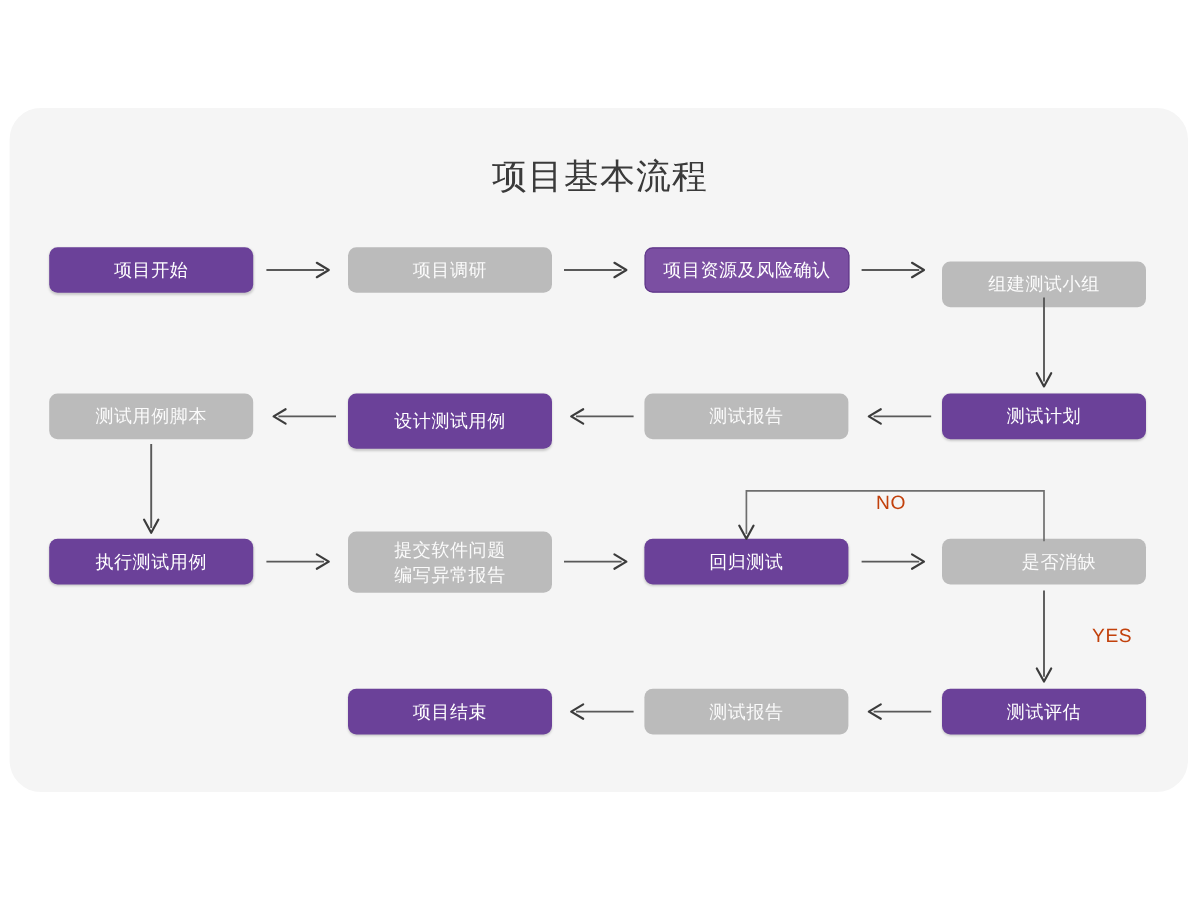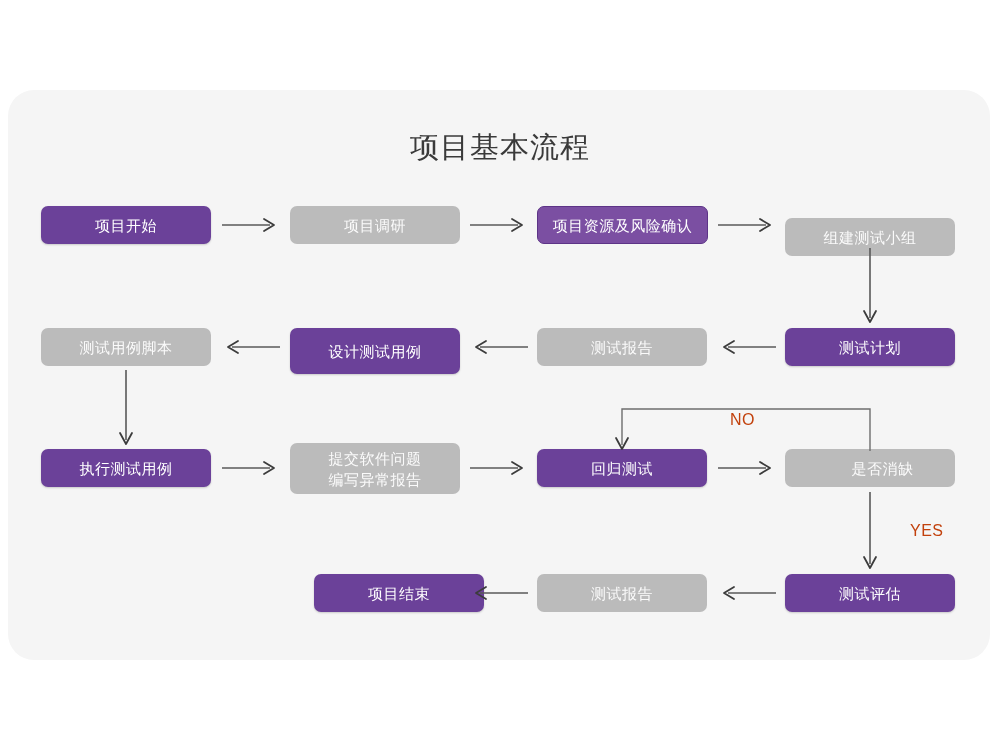--- a/index.html
+++ b/index.html
@@ -227,21 +227,21 @@
 <div class="edge-label" style="left:730px; top:411px;">NO</div>
 
 <div class="conn" style="left:856px; top:492px; width:28px; height:80px;">
   <svg width="28" height="80" viewBox="0 0 28 80">
     <line class="arrow-line" x1="14" y1="0" x2="14" y2="72"></line>
     <polyline class="arrow-head" points="8,65 14,76 20,65"></polyline>
   </svg>
 </div>
 <div class="edge-label" style="left:879px; top:522px;margin-left:31px;">YES</div>
 
-<div class="node purple" style="left:290px; top:574px; width:170px; height:38px;margin-left:24px;">
+<div class="node purple" style="left:290px; top:574px; width:170px; height:38px;">
   <span>项目结束</span>
 </div>
 
 <div class="conn" style="left:470px; top:584px; width:58px; height:18px;">
   <svg width="58" height="18" viewBox="0 0 58 18">
     <line class="arrow-line" x1="58" y1="9" x2="10" y2="9"></line>
     <polyline class="arrow-head" points="16,3 6,9 16,15"></polyline>
   </svg>
 </div>
 

